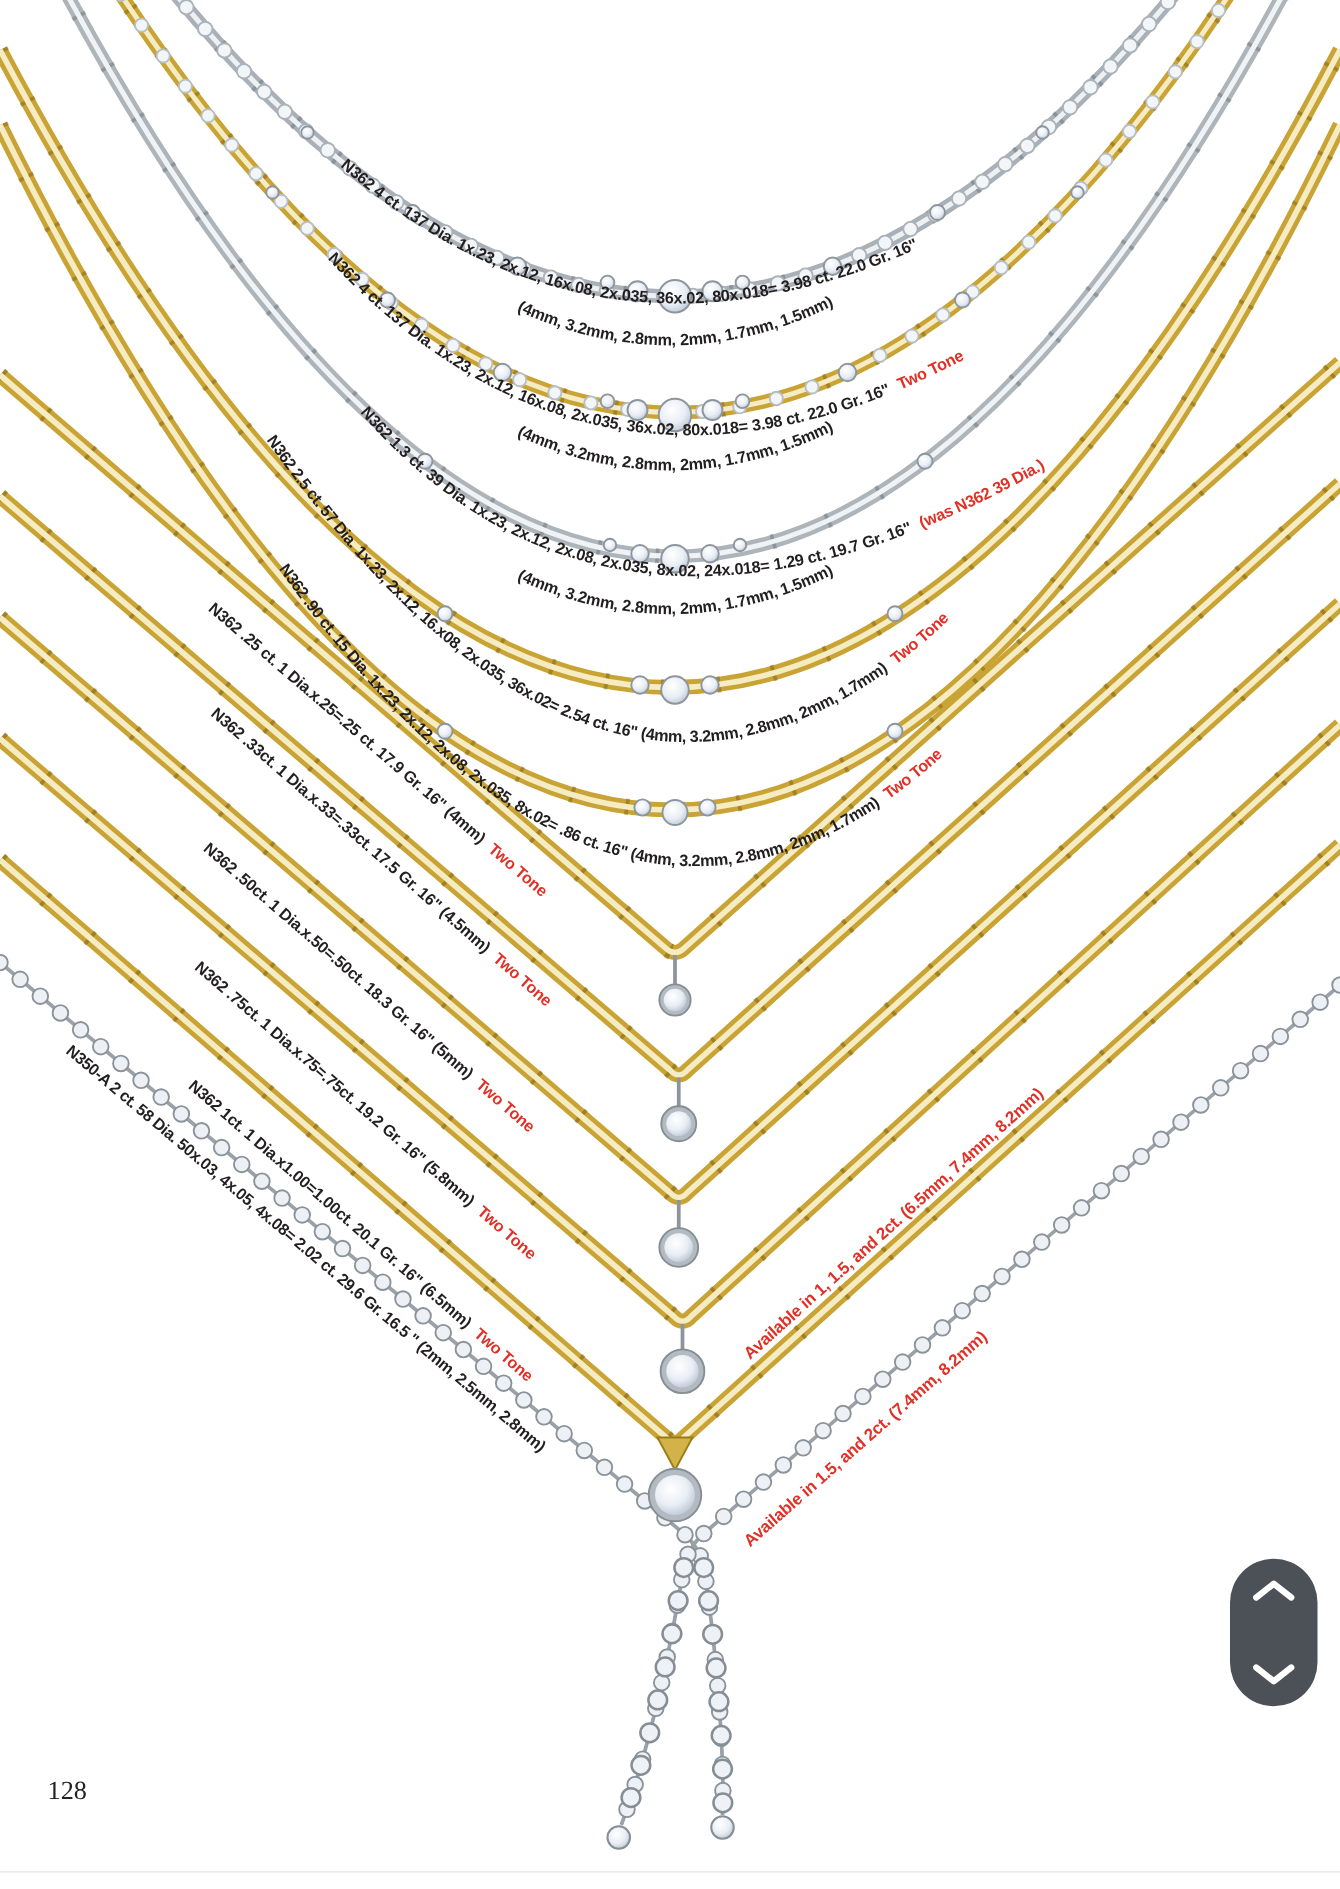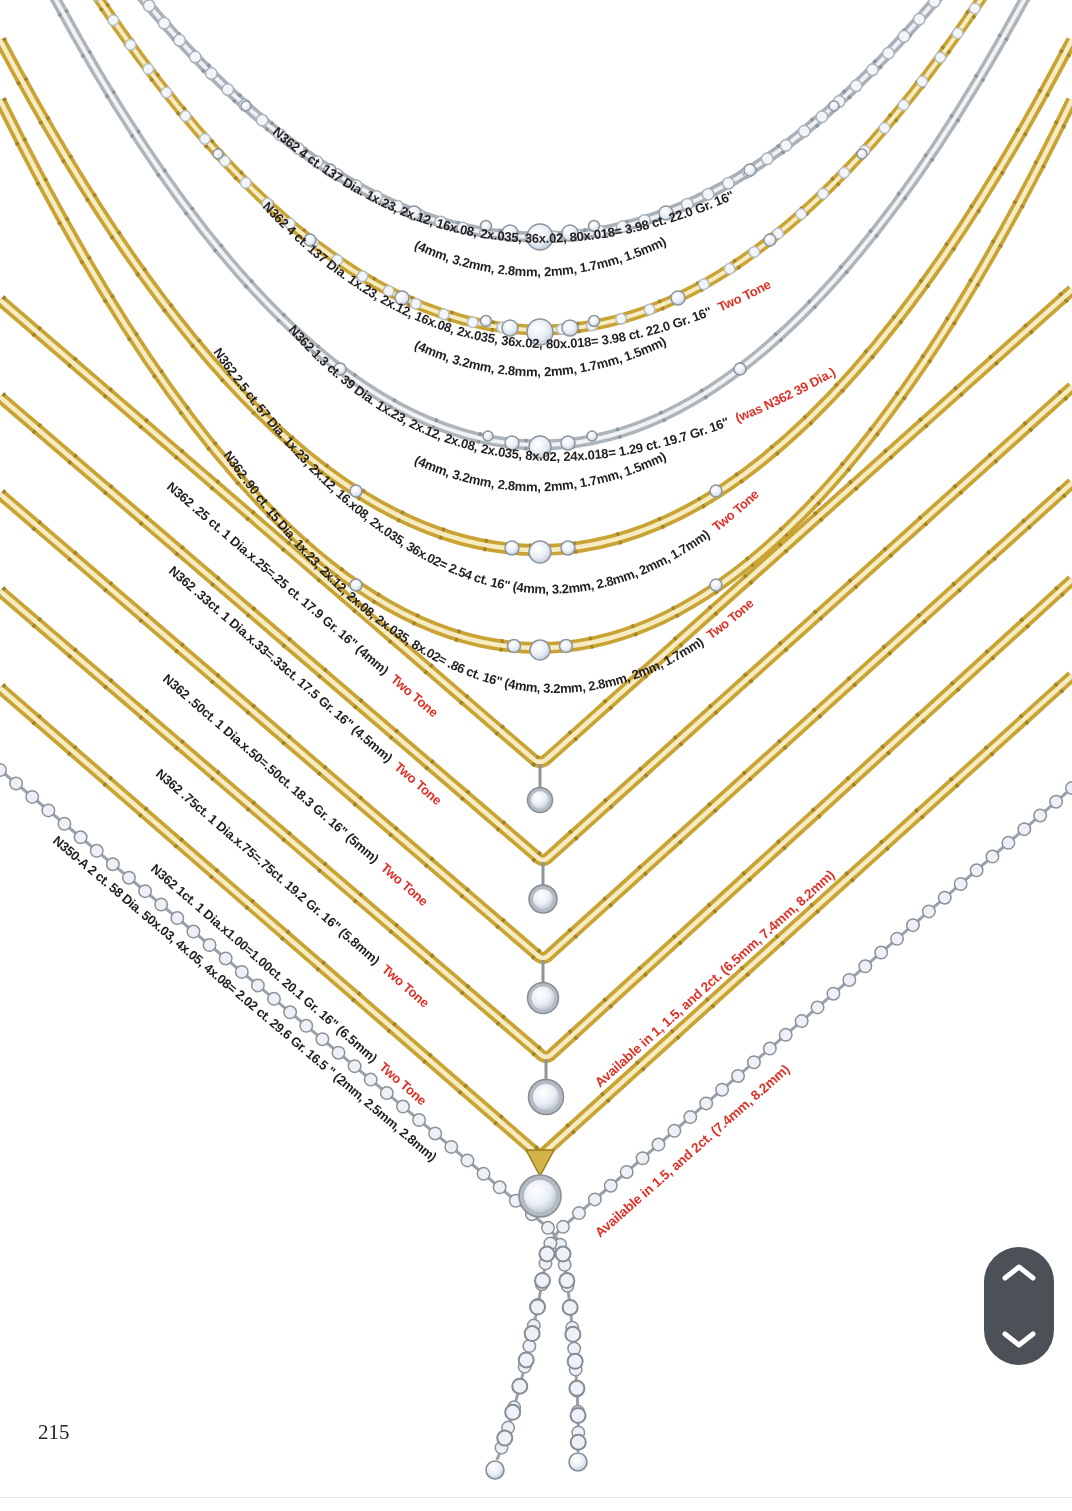--- a/index.html
+++ b/index.html
@@ -249,21 +249,21 @@
   </text>
 
   <text class="ann">
     <textPath href="#an1"><tspan>Available in 1, 1.5, and 2ct.  (6.5mm, 7.4mm, 8.2mm)</tspan></textPath>
   </text>
   <text class="ann">
     <textPath href="#an2"><tspan>Available in 1.5, and 2ct.  (7.4mm, 8.2mm)</tspan></textPath>
   </text>
 </svg>
 
-<div class="pagenum">215</div>
+<div class="pagenum">128</div>
 <div class="page-edge"></div>
 
 <div class="scroll-pill">
   <div class="scroll-btn">
     <svg viewBox="0 0 36 19">
       <path d="M 4,15 L 18,4 L 32,15" fill="none" stroke="#ffffff" stroke-width="5" stroke-linecap="round" stroke-linejoin="round"></path>
     </svg>
   </div>
   <div class="scroll-btn">
     <svg viewBox="0 0 36 19">

